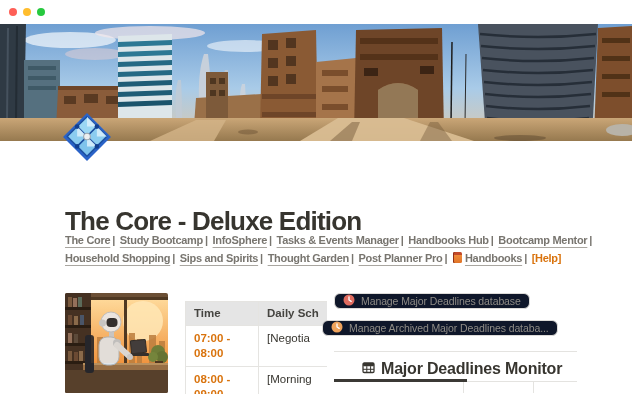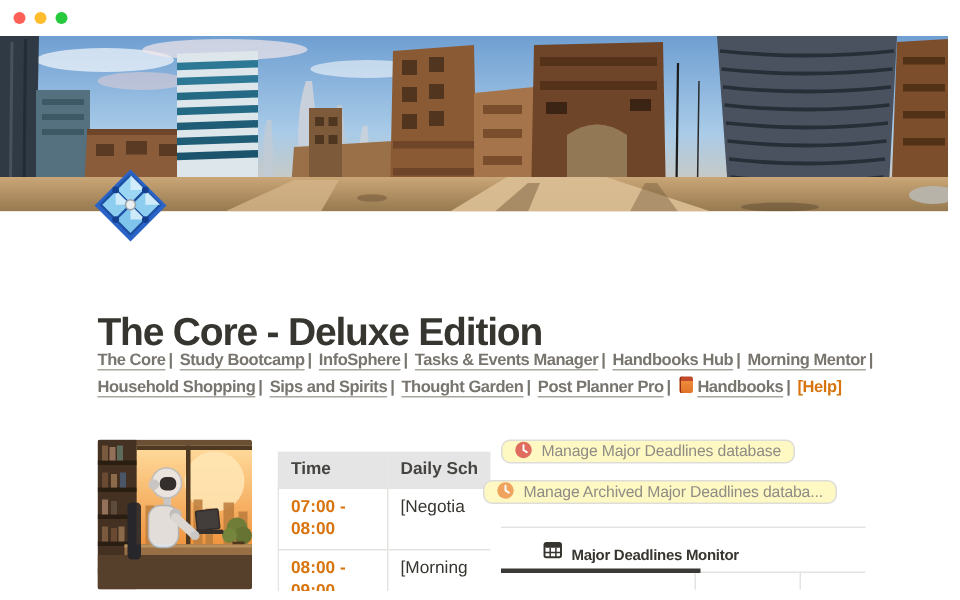--- a/index.html
+++ b/index.html
@@ -36,26 +36,26 @@
   
   .table-clip{position:absolute;left:185px;top:301px;width:142px;height:93px;overflow:hidden;}
   table.sched{border-collapse:collapse;table-layout:fixed;width:240px;background:#fff;}
   table.sched col.c1{width:73px;}
   table.sched th,table.sched td{border:1px solid #e5e4e1;padding:5px 8px;font-size:11.5px;line-height:15px;text-align:left;vertical-align:top;}
   table.sched th{background:#e5e5e5;color:#454440;font-weight:700;padding:4px 8px;}
   table.sched td.time{color:#d9730d;font-weight:700;}
   table.sched td.act{color:#37352f;}
 
   
-  .btn{position:absolute;display:inline-flex;align-items:center;gap:6px;height:16px;padding:0 8px;border:1px solid #dedcd9;border-radius:6px;background:#fef9c3;font-size:10.5px;letter-spacing:-0.1px;color:#8f8c86;white-space:nowrap;cursor:pointer;box-sizing:border-box;}
+  .btn{position:absolute;display:inline-flex;align-items:center;gap:6px;height:16px;padding:0 8px;border:1px solid #dedcd9;border-radius:6px;background:#0f172a;font-size:10.5px;letter-spacing:-0.1px;color:#8f8c86;white-space:nowrap;cursor:pointer;box-sizing:border-box;}
   .btn1{left:334px;top:293px;}
   .btn2{left:322px;top:320px;}
   .btn svg{flex:0 0 auto;}
   .divider{position:absolute;left:334px;top:351px;width:243px;height:1px;background:#e4e3e0;}
-  .viewtab{position:absolute;left:334px;top:360px;display:inline-flex;align-items:flex-end;gap:6px;font-size:10px;font-weight:700;letter-spacing:-0.2px;color:#37352f;cursor:pointer;padding-left:28px;}
+  .viewtab{position:absolute;left:334px;top:360px;display:inline-flex;align-items:center;gap:6px;font-size:16px;font-weight:700;letter-spacing:-0.2px;color:#37352f;cursor:pointer;padding-left:28px;}
   .tab-track{position:absolute;left:334px;top:381px;width:243px;height:1px;background:#e4e3e0;}
   .tab-active{position:absolute;left:334px;top:379px;width:133px;height:3px;background:#3b3935;}
   .stub{position:absolute;top:382px;width:1px;height:11px;background:#e4e3e0;}
   .stub1{left:463px;}
   .stub2{left:533px;}
 </style>
 </head>
 <body>
 
 <div class="canvas">
@@ -204,21 +204,21 @@
   </div>
 
   <h1 class="title">The Core - Deluxe Edition</h1>
 
   <p class="nav">
     <a>The Core</a><span class="sep">|</span>
     <a>Study Bootcamp</a><span class="sep">|</span>
     <a>InfoSphere</a><span class="sep">|</span>
     <a>Tasks &amp; Events Manager</a><span class="sep">|</span>
     <a>Handbooks Hub</a><span class="sep">|</span>
-    <a>Morning Mentor</a><span class="sep">|</span>
+    <a>Bootcamp Mentor</a><span class="sep">|</span>
     <br>
     <a>Household Shopping</a><span class="sep">|</span>
     <a>Sips and Spirits</a><span class="sep">|</span>
     <a>Thought Garden</a><span class="sep">|</span>
     <a>Post Planner Pro</a><span class="sep">|</span>
     <span class="book-icon" title="📙"></span><a>Handbooks</a><span class="sep">|</span>
     <a class="help">[Help]</a>
   </p>
 
   <div class="robot-img">

